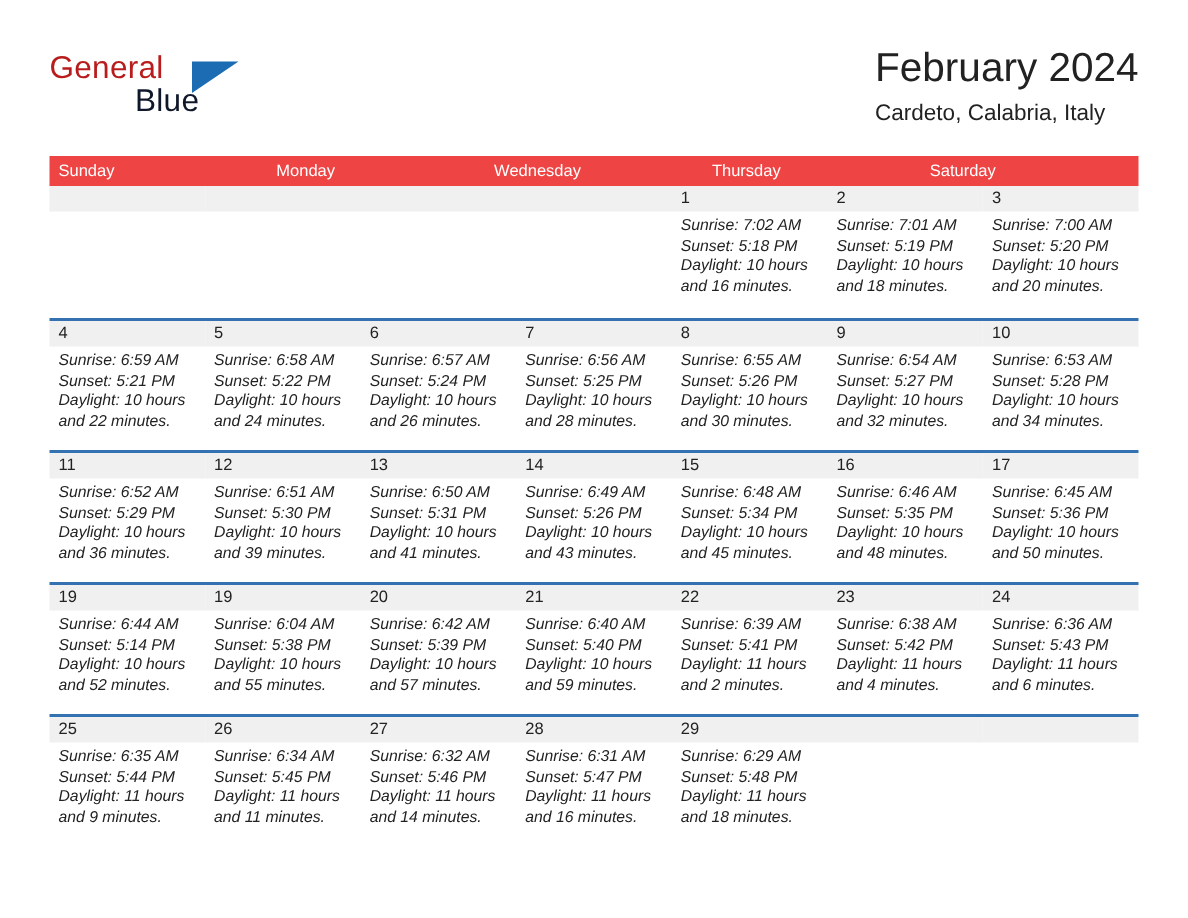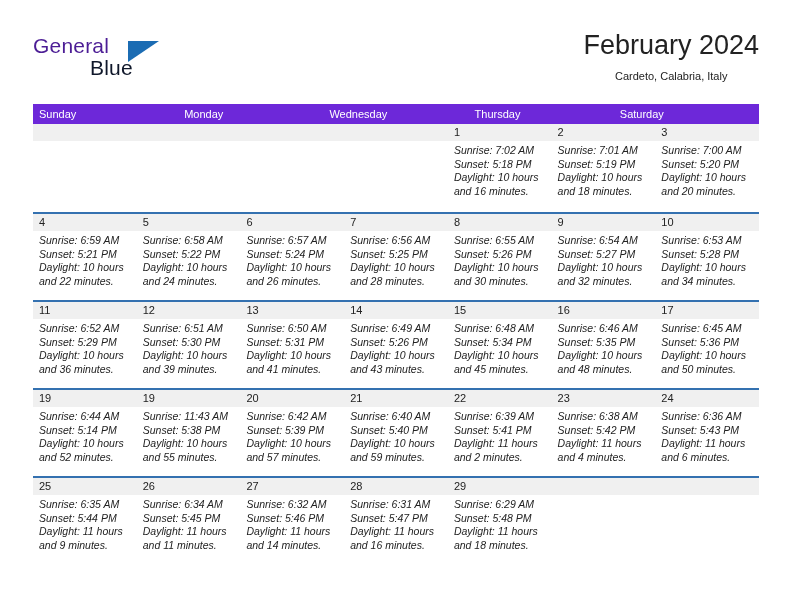--- a/index.html
+++ b/index.html
@@ -35,21 +35,21 @@
     top: 34px;
     width: 190px;
     height: 52px;
   }
   .logo-general {
     position: absolute;
     left: 0;
     top: 0;
     font-size: 21px;
     letter-spacing: 0.2px;
-    color: #4c1d95;
+    color: #b91c1c;
     font-family: "Liberation Sans", sans-serif;
   }
   .logo-blue {
     position: absolute;
     left: 57px;
     top: 22px;
     font-size: 21px;
     letter-spacing: 0.2px;
     color: #0f172a;
     font-family: "Liberation Sans", sans-serif;
@@ -61,51 +61,51 @@
     width: 0;
     height: 0;
     border-left: 31px solid #1b6cb3;
     border-bottom: 21px solid transparent;
   }
 
   .title-block {
     position: absolute;
     right: 33px;
     top: 28px;
-    text-align: center;
+    text-align: left;
   }
   .month-title {
     font-size: 27px;
     font-weight: normal;
     color: #222222;
     line-height: 34px;
     white-space: nowrap;
   }
   .location-title {
-    font-size: 11px;
+    font-size: 15px;
     font-weight: normal;
     color: #222222;
     line-height: 22px;
     margin-top: 3px;
     white-space: nowrap;
   }
 
   
   .calendar {
     position: absolute;
     left: 33px;
     top: 104px;
     width: 726px;
   }
   .cal-row {
     display: flex;
     width: 726px;
   }
   .cal-head-row {
-    background: #6d28d9;
+    background: #ef4444;
     height: 20px;
   }
   .cal-head-cell {
     flex: 1 1 0;
     min-width: 0;
     box-sizing: border-box;
     padding: 3px 0 0 6px;
     font-size: 11px;
     color: #ffffff;
     line-height: 14px;
@@ -383,21 +383,21 @@
             <div class="day-body">
               <div>Sunrise: 6:44 AM</div>
               <div>Sunset: 5:14 PM</div>
               <div>Daylight: 10 hours</div>
               <div>and 52 minutes.</div>
             </div>
           </div>
           <div class="day-cell">
             <div class="day-band">19</div>
             <div class="day-body">
-              <div>Sunrise: 11:43 AM</div>
+              <div>Sunrise: 6:04 AM</div>
               <div>Sunset: 5:38 PM</div>
               <div>Daylight: 10 hours</div>
               <div>and 55 minutes.</div>
             </div>
           </div>
           <div class="day-cell">
             <div class="day-band">20</div>
             <div class="day-body">
               <div>Sunrise: 6:42 AM</div>
               <div>Sunset: 5:39 PM</div>

